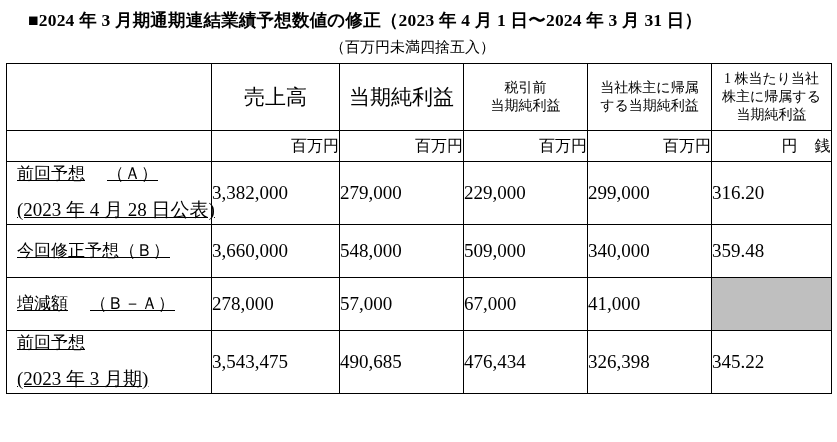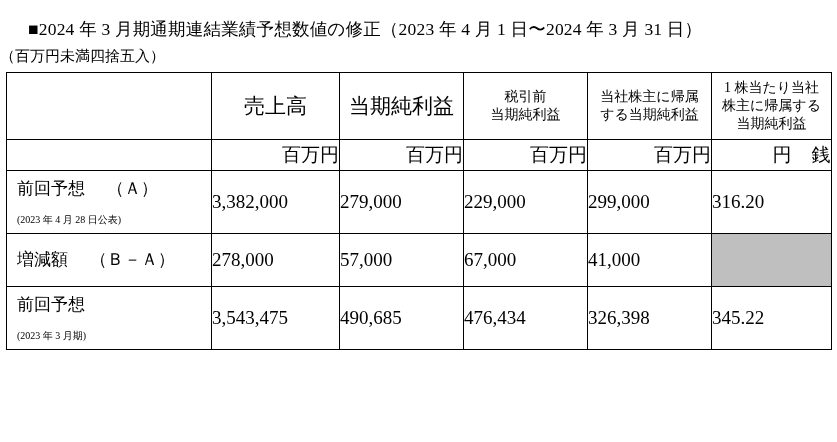--- a/index.html
+++ b/index.html
@@ -16,28 +16,28 @@
   }
   .page {
     position: relative;
     width: 837px;
     height: 442px;
     box-sizing: border-box;
     padding: 0;
   }
   .doc-title {
     font-size: 17.5px;
-    font-weight: normal;
+    font-weight: bold;
     letter-spacing: 0.2px;
-    padding: 17px 0 4px 28px;
+    padding: 8px 0 4px 28px;
     white-space: nowrap;
   }
   .unit-note {
     font-size: 15px;
-    text-align: left;
+    text-align: center;
     padding: 2px 12px 6px 0;
     white-space: nowrap;
   }
   table.fin {
     border-collapse: collapse;
     table-layout: fixed;
     width: 825px;
     margin-left: 6px;
     border: 1.5px solid #000;
   }
@@ -59,21 +59,21 @@
     text-align: center;
     font-size: 21px;
     line-height: 1.25;
   }
   .hdr-row td.stack {
     font-size: 14px;
     line-height: 1.3;
   }
   .unit-row td {
     height: 30px;
-    font-size: 19px;
+    font-size: 16px;
     text-align: right;
     padding-right: 8px;
   }
   .unit-row td.blank { border-right: 1px solid #000; }
   .unit-row td.yen-sen { letter-spacing: 0.5px; }
 
   .data-row td {
     height: 52px;
     font-size: 19px;
     text-align: left;
@@ -82,28 +82,28 @@
   .data-row td.label {
     text-align: left;
     padding-left: 10px;
     padding-right: 4px;
     font-size: 17px;
     line-height: 1.25;
   }
   .row-tall td { height: 62px; }
   .label .sub {
     display: block;
-    font-size: 10px;
+    font-size: 19px;
     line-height: 1.3;
     margin-top: 14px;
   }
   .shaded {
     background: #bfbfbf;
   }
-  .nowrap { white-space: nowrap; }
+  .nowrap { white-space: nowrap; text-decoration: underline; }
   .lbl-main { display: inline-block; }
   .lbl-gap { display: inline-block; width: 22px; }
 </style>
 </head>
 <body>
 
 <div class="page">
 
   <div class="doc-title">■2024 年 3 月期通期連結業績予想数値の修正（2023 年 4 月 1 日〜2024 年 3 月 31 日）</div>
   <div class="unit-note">（百万円未満四捨五入）</div>
@@ -151,20 +151,30 @@
           <span class="lbl-main nowrap">前回予想</span><span class="lbl-gap"></span><span class="lbl-main nowrap">（Ａ）</span>
           <span class="sub nowrap">(2023 年 4 月 28 日公表)</span>
         </td>
         <td>3,382,000</td>
         <td>279,000</td>
         <td>229,000</td>
         <td>299,000</td>
         <td>316.20</td>
       </tr>
 
+      <tr class="data-row">
+        <td class="label">
+          <span class="lbl-main nowrap">今回修正予想（Ｂ）</span>
+        </td>
+        <td>3,660,000</td>
+        <td>548,000</td>
+        <td>509,000</td>
+        <td>340,000</td>
+        <td>359.48</td>
+      </tr>
 
       <tr class="data-row">
         <td class="label">
           <span class="lbl-main nowrap">増減額</span><span class="lbl-gap"></span><span class="lbl-main nowrap">（Ｂ－Ａ）</span>
         </td>
         <td>278,000</td>
         <td>57,000</td>
         <td>67,000</td>
         <td>41,000</td>
         <td class="shaded"></td>

